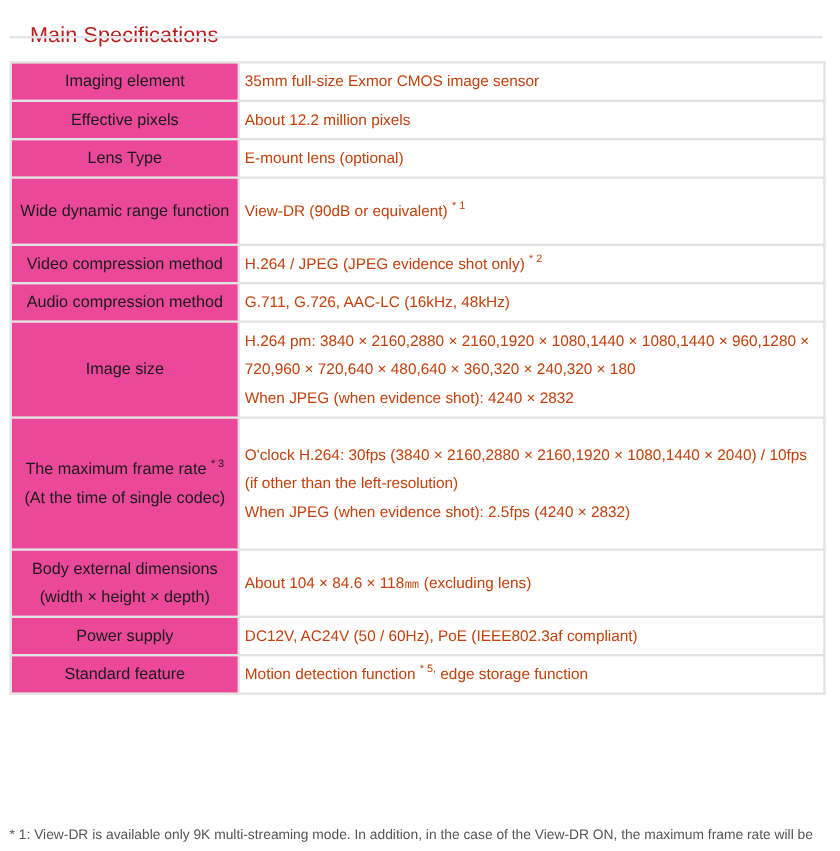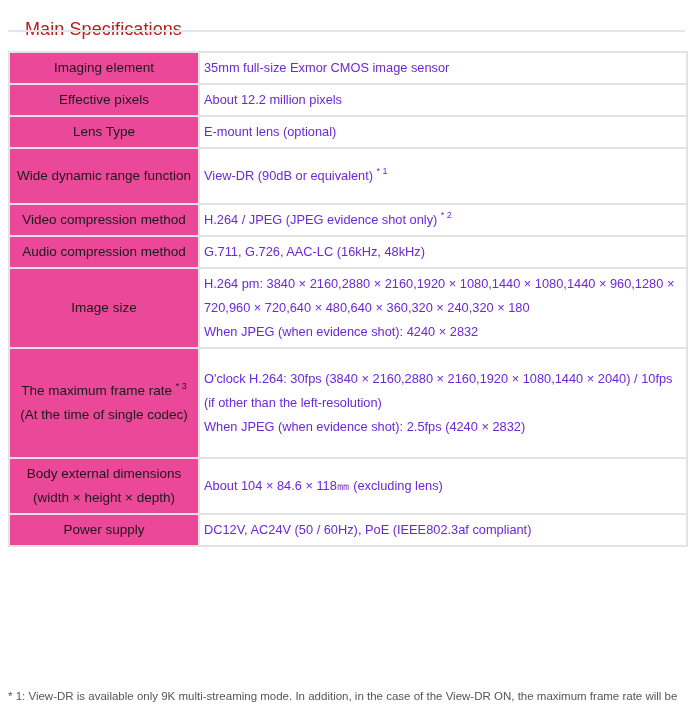--- a/index.html
+++ b/index.html
@@ -54,21 +54,21 @@
     font-weight: normal;
     text-align: center;
     color: #1a1a1a;
     padding: 2px 4px;
     font-size: 13.5px;
   }
   table.spec td {
     background: #ffffff;
     text-align: left;
     padding: 2px 4px 2px 4px;
-    color: #6d28d9;
+    color: #c2410c;
     font-size: 12.8px;
     margin-top: 44px;
   }
   sup { font-size: 9px; line-height: 0; position: relative; top: -1px; }
   .r-imaging th, .r-imaging td,
   .r-pixels th, .r-pixels td,
   .r-lens th, .r-lens td,
   .r-illum th, .r-illum td,
   .r-video th, .r-video td,
   .r-audio th, .r-audio td,
@@ -148,16 +148,20 @@
       <th>
         <span class="line">Body external dimensions</span>
         <span class="line">(width × height × depth)</span>
       </th>
       <td>About 104 × 84.6 × 118㎜ (excluding lens)</td>
     </tr>
     <tr class="r-power">
       <th>Power supply</th>
       <td>DC12V, AC24V (50 / 60Hz), PoE (IEEE802.3af compliant)</td>
     </tr>
+    <tr class="r-standard">
+      <th>Standard feature</th>
+      <td><span>Motion detection function</span> <sup>* 5,</sup> <span>edge storage function</span></td>
+    </tr>
   </tbody>
 </table>
 
 <div class="footnote">* 1: View-DR is available only 9K multi-streaming mode. In addition, in the case of the View-DR ON, the maximum frame rate will be</div>
 
 </body></html>

